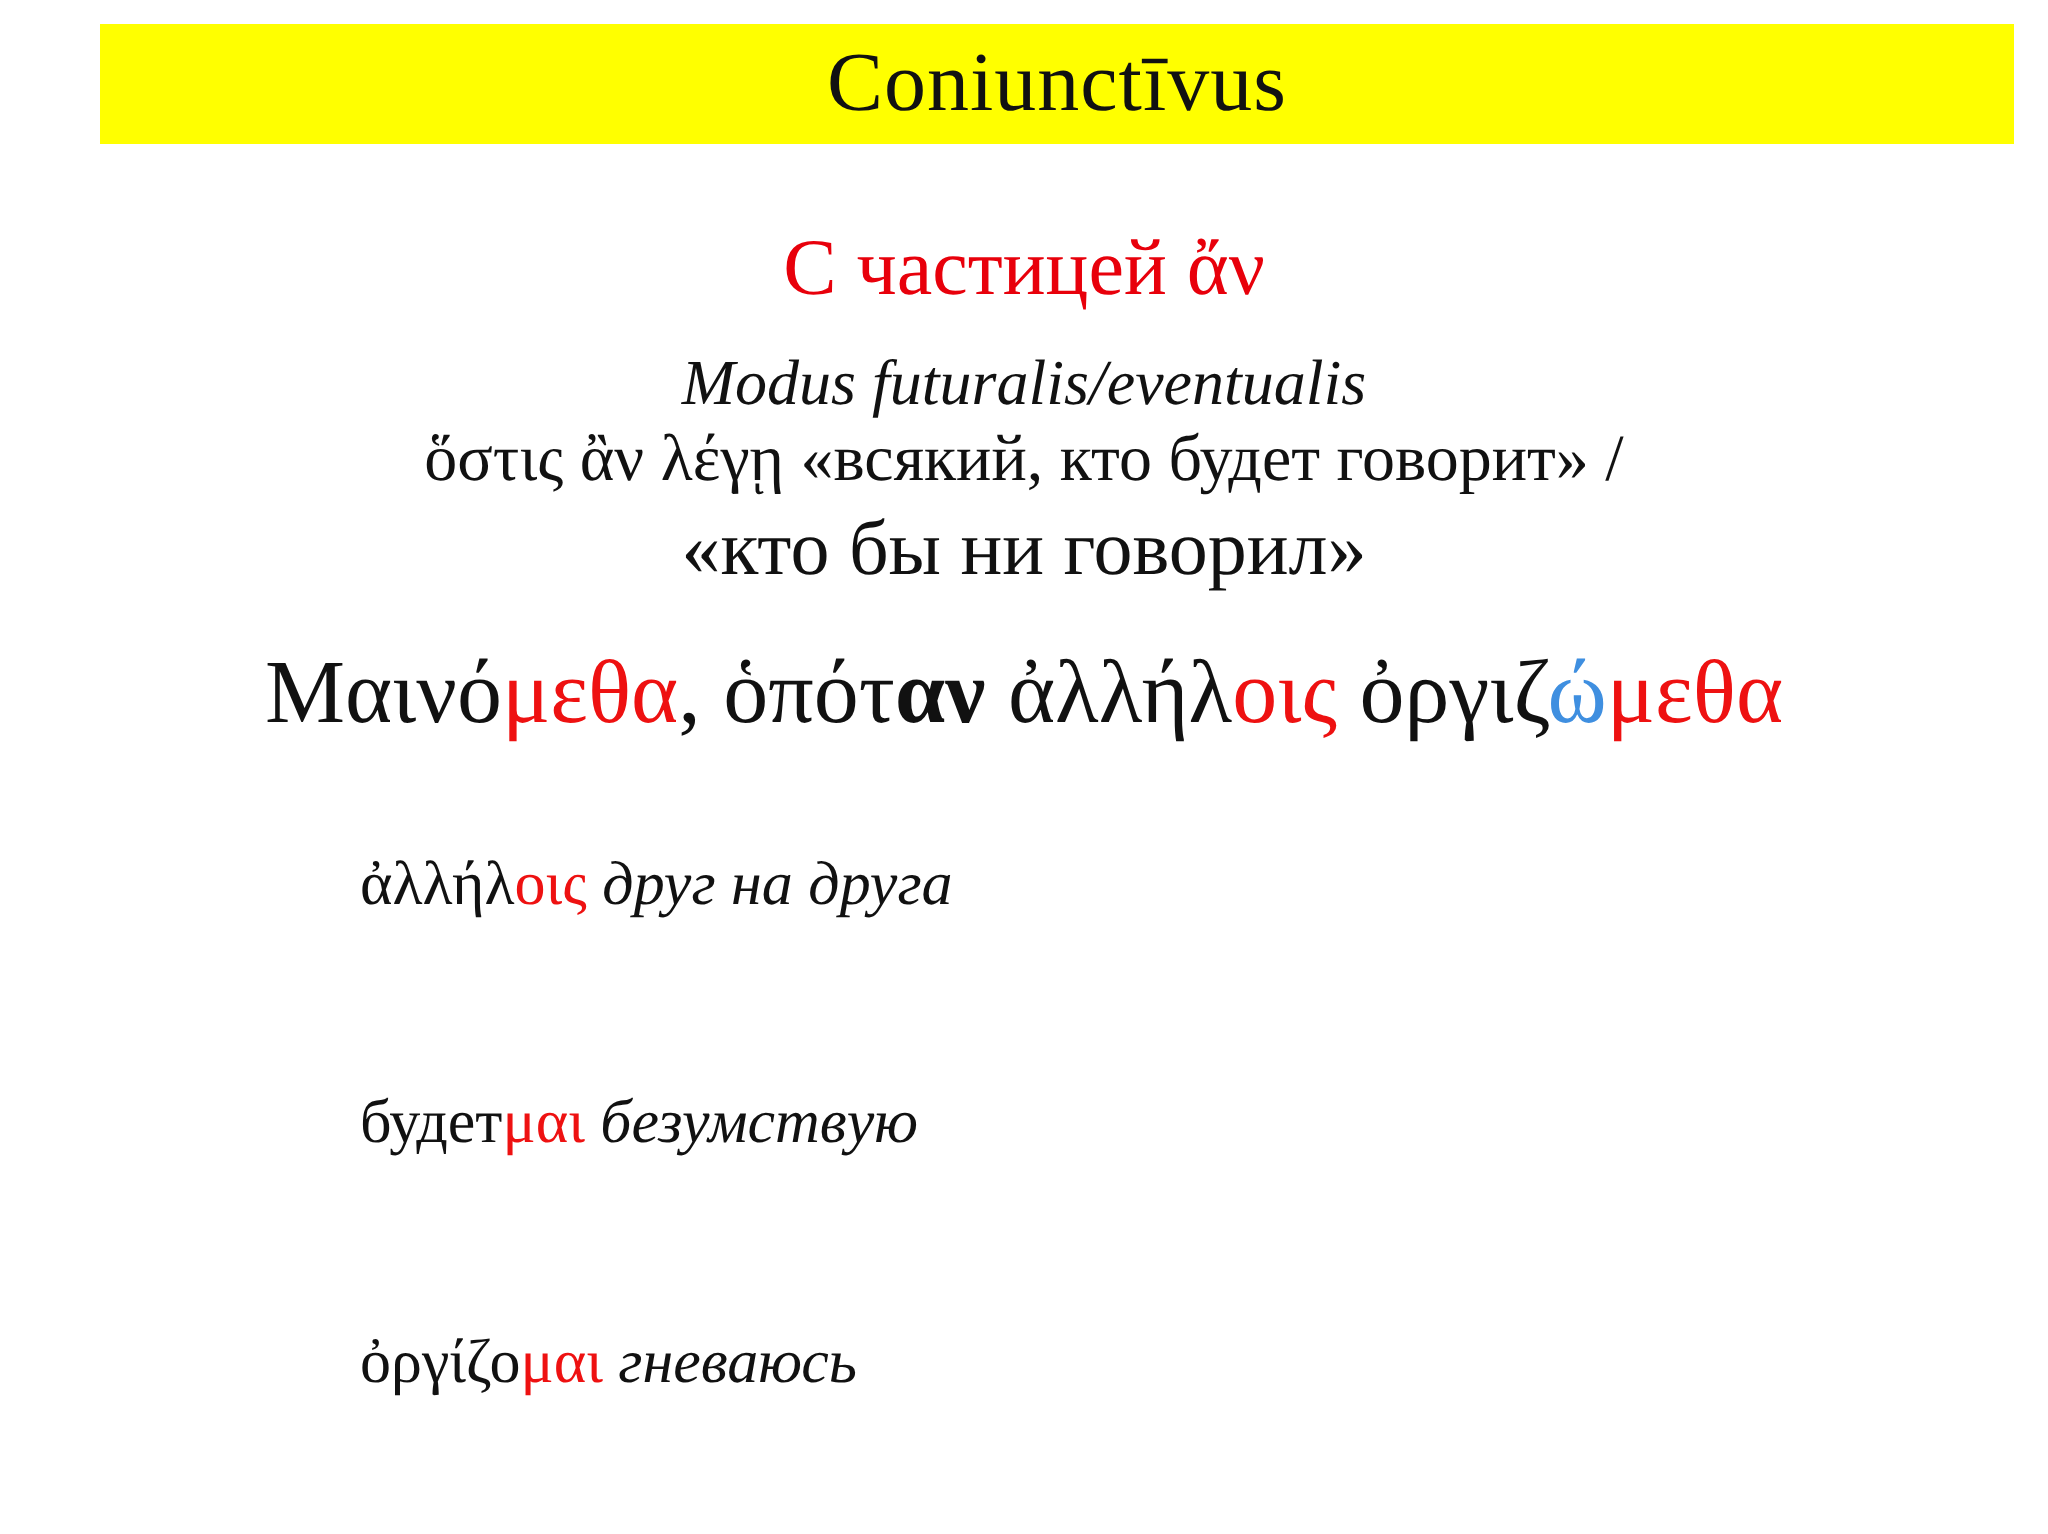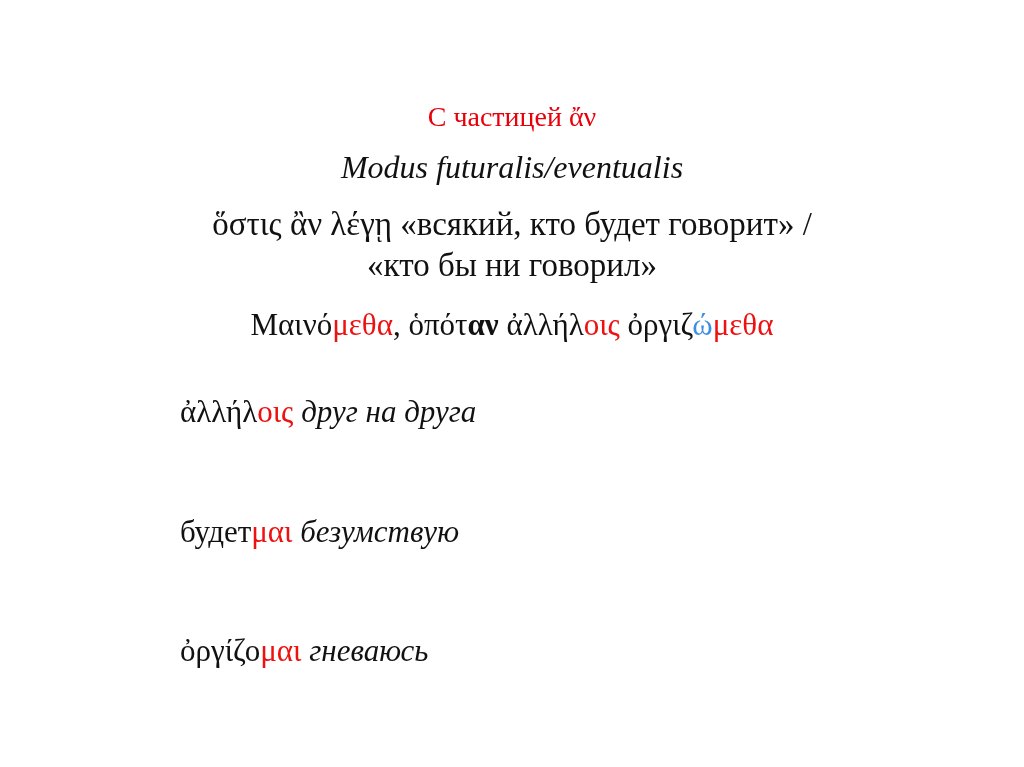--- a/index.html
+++ b/index.html
@@ -42,46 +42,45 @@
     left: 0;
     top: 86px;
     width: 1024px;
   }
   .line {
     font-family: "Liberation Serif", serif;
     color: #111111;
     line-height: 1.18;
   }
   .l-subtitle {
-    font-size: 28px;
+    font-size: 40px;
     color: #e8000b;
     text-align: center;
-    margin-top: 14px;
+    margin-top: 24px;
   }
   .l-subtitle .gk { color: #e8000b; }
   .l-modus {
     font-size: 32px;
     font-weight: normal;
     font-style: italic;
     text-align: center;
     margin-top: 16px;
   }
   .l-example1 {
     font-size: 33px;
     text-align: center;
-    margin-top: 18px;
     padding: 0 20px;
   }
   .l-example1b {
-    font-size: 33px;
+    font-size: 39px;
     text-align: center;
     margin-top: 2px;
   }
   .l-example2 {
-    font-size: 31px;
+    font-size: 45px;
     text-align: center;
     margin-top: 22px;
   }
   .gloss-block {
     margin-top: 14px;
     padding-left: 118px;
   }
   .gloss {
     font-size: 31px;
     text-align: left;
@@ -92,20 +91,23 @@
   .red { color: #ee1111; }
   .blue { color: #3f8fe0; }
   .bold { font-weight: bold; }
   .rus { font-family: "Liberation Serif", serif; }
 </style>
 </head>
 <body>
 
 <div class="slide">
 
+  <div class="title-banner">
+    <div class="title-text">Coniunctīvus</div>
+  </div>
 
   <div class="body">
 
     <div class="line l-subtitle">
       <span>С частицей </span><span class="gk">ἄν</span>
     </div>
 
     <div class="line l-modus">Modus futuralis/eventualis</div>
 
     <div class="line l-example1">

